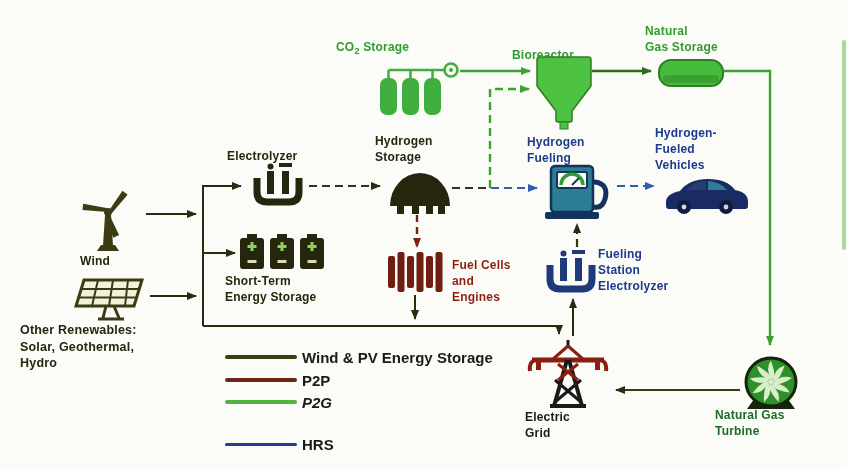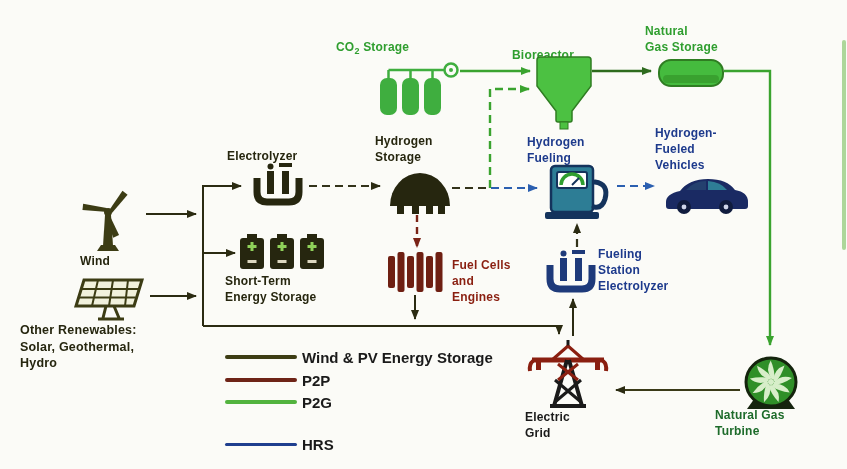--- a/index.html
+++ b/index.html
@@ -313,21 +313,21 @@
   </div>
 
   <div class="legend-row" style="left:225px;top:348px;">
     <div class="legend-swatch sw-windpv"></div>
     <div class="legend-label">Wind &amp; PV Energy Storage</div>
   </div>
   <div class="legend-row" style="left:225px;top:371px;">
     <div class="legend-swatch sw-p2p"></div>
     <div class="legend-label">P2P</div>
   </div>
-  <div class="legend-row" style="left:225px;top:393px;">
+  <div class="legend-row" style="left:225px;top:393px;font-style:italic;">
     <div class="legend-swatch sw-p2g"></div>
     <div class="legend-label">P2G</div>
   </div>
   <div class="legend-row" style="left:225px;top:415px;margin-top:20px;">
     <div class="legend-swatch sw-hrs"></div>
     <div class="legend-label">HRS</div>
   </div>
 
   <div class="edge-artifact"></div>
 </div>

